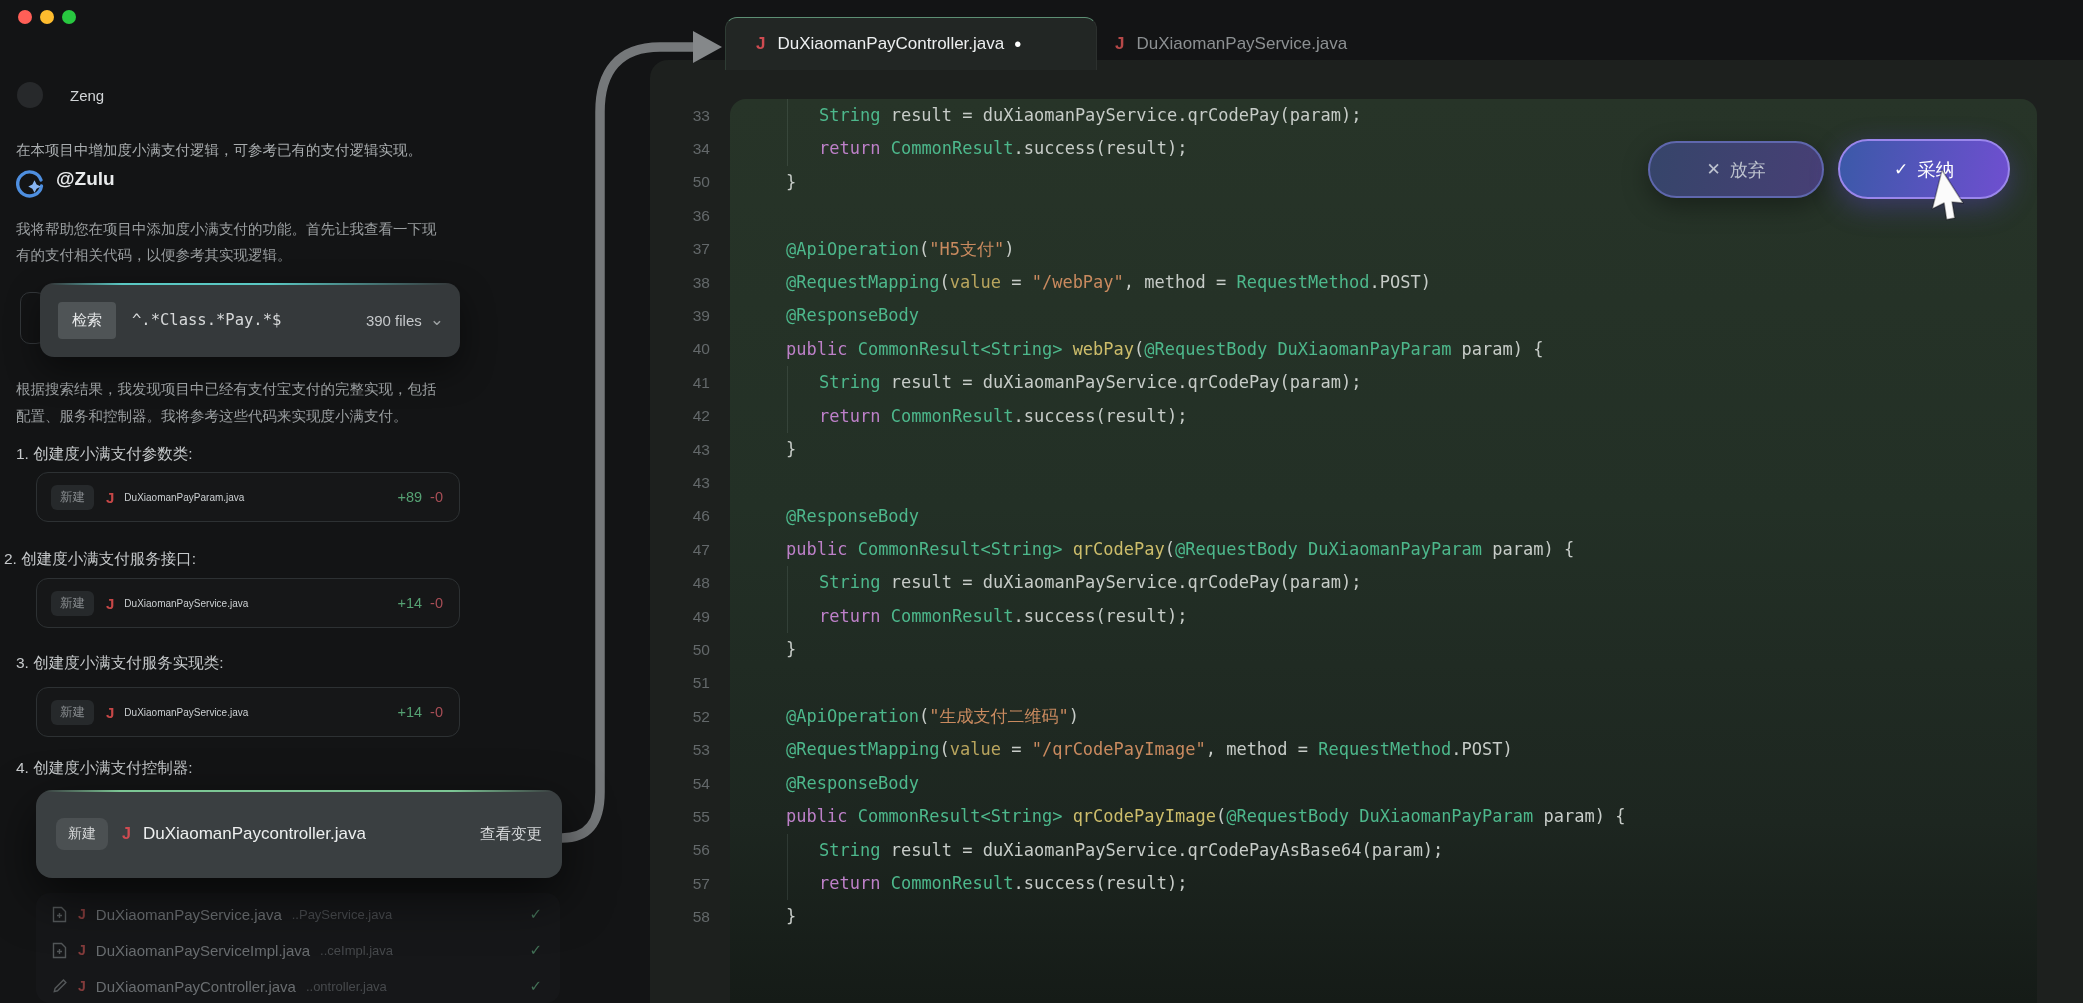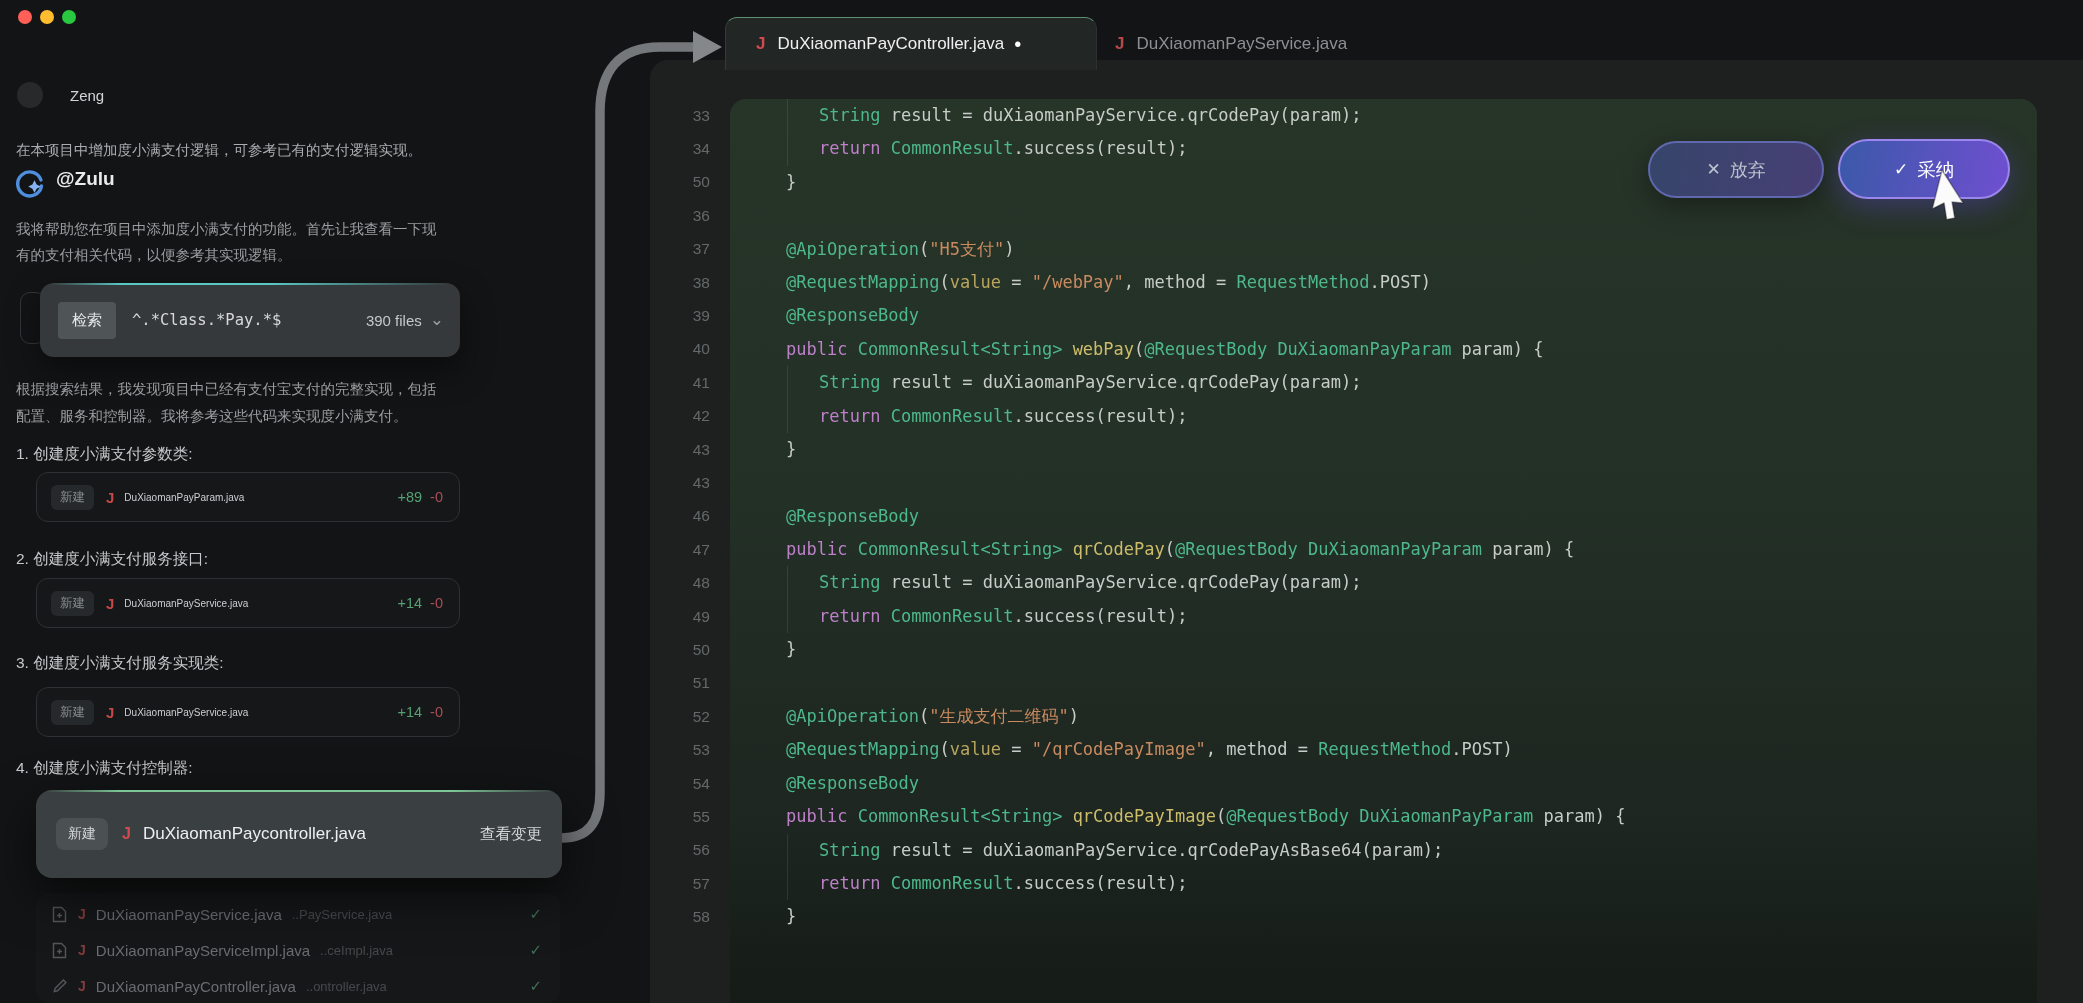--- a/index.html
+++ b/index.html
@@ -177,21 +177,21 @@
 <div id="asst-analysis" class="abs">根据搜索结果，我发现项目中已经有支付宝支付的完整实现，包括配置、服务和控制器。我将参考这些代码来实现度小满支付。</div>
 
 <div class="abs step-title" style="left:16px;top:444px">1. 创建度小满支付参数类:</div>
 <div class="abs file-card" style="left:36px;top:472px">
   <span class="chip">新建</span>
   <span class="jicon">J</span>
   <span class="fname">DuXiaomanPayParam.java</span>
   <span class="diff"><span class="add">+89</span><span class="rem">-0</span></span>
 </div>
 
-<div class="abs step-title" style="left:16px;top:549px">2. 创建度小满支付服务接口:</div>
+<div class="abs step-title" style="left:4px;top:549px">2. 创建度小满支付服务接口:</div>
 <div class="abs file-card" style="left:36px;top:578px">
   <span class="chip">新建</span>
   <span class="jicon">J</span>
   <span class="fname">DuXiaomanPayService.java</span>
   <span class="diff"><span class="add">+14</span><span class="rem">-0</span></span>
 </div>
 
 <div class="abs step-title" style="left:16px;top:653px">3. 创建度小满支付服务实现类:</div>
 <div class="abs file-card" style="left:36px;top:687px">
   <span class="chip">新建</span>

